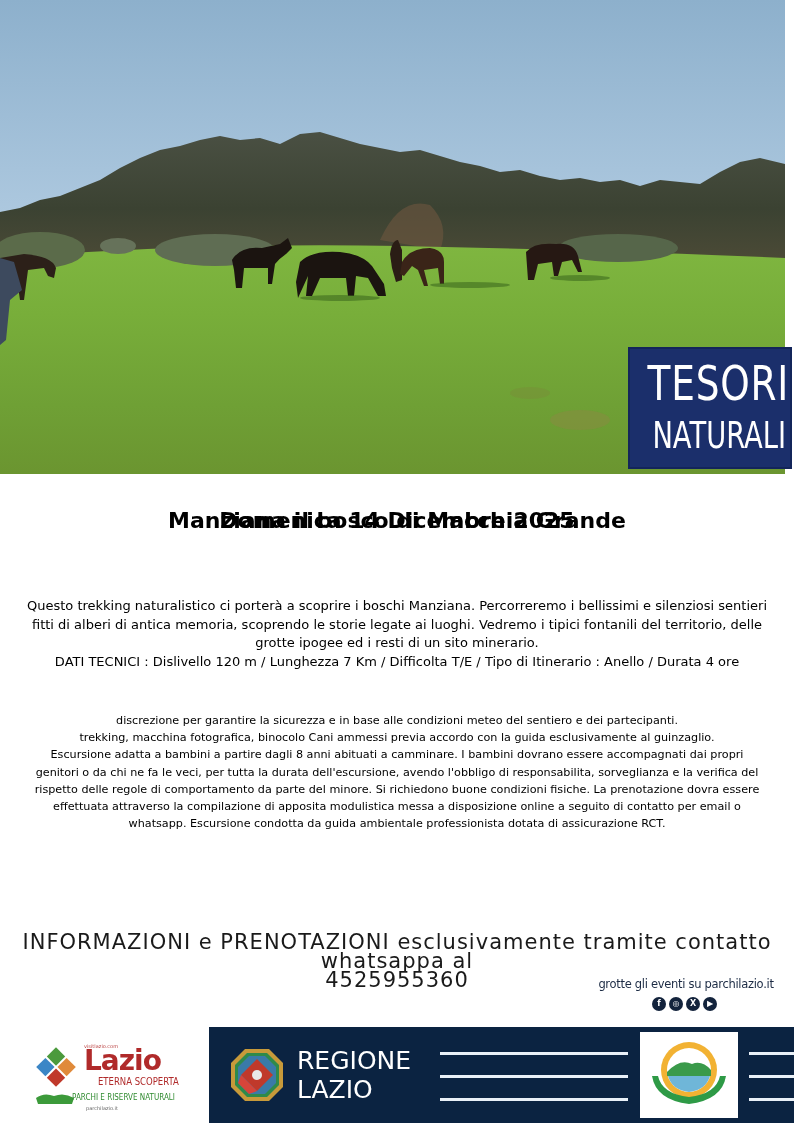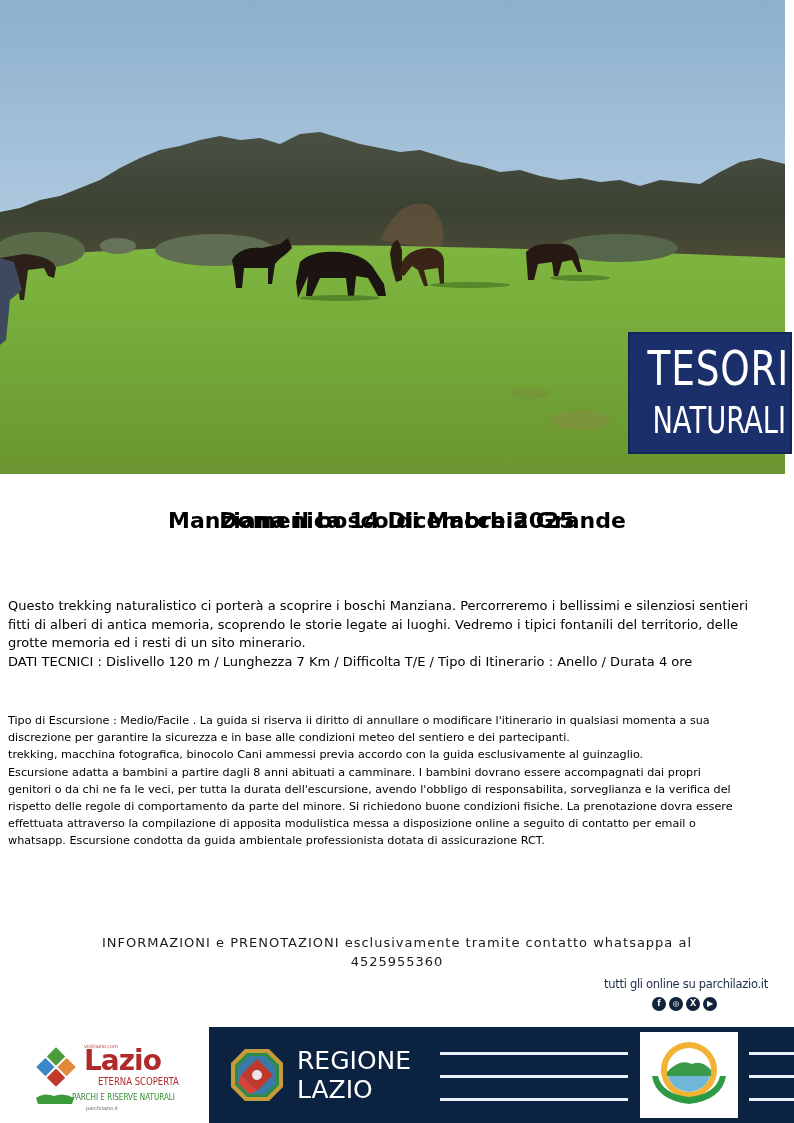--- a/index.html
+++ b/index.html
@@ -5,40 +5,40 @@
   * { box-sizing: border-box; margin: 0; padding: 0; }
   html, body { width: 794px; height: 1123px; background: #ffffff; overflow: hidden; }
   body { position: relative; font-family: "Liberation Sans", sans-serif; color: #000; }
 
   
   .hero { position: absolute; left: 0; top: 0; width: 785px; height: 474px; overflow: hidden;
     background: linear-gradient(180deg, #8fb1cc 0%, #a3c0d8 20%, #b9d2e6 30%, #c4d9ea 34%); }
   .hero svg { position: absolute; left: 0; top: 0; }
   .hero-strip { position: absolute; left: 785px; top: 0; width: 9px; height: 474px; background: #ffffff; }
 
-  .badge { position: absolute; left: 628px; top: 332px; width: 164px; height: 122px; background: #1b2f6b;
+  .badge { position: absolute; left: 628px; top: 347px; width: 164px; height: 122px; background: #1b2f6b;
     border: 2px solid #13255a; color: #ffffff; text-align: center; }
   .badge .l1 { position: absolute; left: 0; right: 0; top: 8px; font-family: "DejaVu Sans", sans-serif;
     font-size: 48px; font-weight: normal; letter-spacing: 1px; line-height: 52px; transform: scaleX(0.78); }
   .badge .l2 { position: absolute; left: 0; right: 0; top: 64px; font-family: "DejaVu Sans", sans-serif;
     font-size: 38px; font-weight: normal; letter-spacing: 0px; line-height: 44px; transform: scaleX(0.72); }
 
   
   .title { position: absolute; left: 0; width: 794px; text-align: center; font-family: "DejaVu Sans", sans-serif;
     font-weight: bold; font-size: 22px; line-height: 33px; color: #000; }
   .title.t1 { top: 504px; }
   .title.t2 { top: 504px; }
 
-  .para { position: absolute; left: 8px; width: 778px; font-family: "DejaVu Sans", sans-serif; color: #000; }
+  .para { position: absolute; left: 8px; width: 778px; text-align: center; font-family: "DejaVu Sans", sans-serif; color: #000; }
   .para1 { top: 597px; font-size: 13px; line-height: 18.5px; }
   .para2 { top: 712px; font-size: 11.2px; line-height: 17.2px; }
   .para span { display: block; white-space: nowrap; }
 
   .info { position: absolute; left: 0; width: 794px; top: 933px; text-align: center; font-family: "DejaVu Sans", sans-serif;
-    font-size: 13px; line-height: 19px; letter-spacing: 1px; font-weight: normal; color: #1a1a1a; }
+    font-size: 21px; line-height: 19px; letter-spacing: 1px; font-weight: normal; color: #1a1a1a; }
   .info span { display: block; }
 
   .events { position: absolute; left: 590px; top: 977px; width: 192px; text-align: center; font-family: "DejaVu Sans", sans-serif;
     font-size: 11.5px; color: #1c2b44; letter-spacing: -0.3px; }
   .social { position: absolute; left: 652px; top: 997px; display: flex; gap: 3px; }
   .social .ico { width: 14px; height: 14px; border-radius: 50%; background: #13233c; color: #fff; font-size: 8px;
     line-height: 14px; text-align: center; font-weight: bold; font-family: "DejaVu Sans", sans-serif; }
 
   
   .lazio-logo { position: absolute; left: 34px; top: 1038px; width: 140px; height: 78px; }
@@ -117,41 +117,40 @@
   <div class="l1">TESORI</div>
   <div class="l2">NATURALI</div>
 </div>
 
 <div class="title t1">Domenica 14 Dicembre 2025</div>
 <div class="title t2">Manziana il bosco di Macchia Grande</div>
 
 <div class="para para1">
   <span>Questo trekking naturalistico ci porterà a scoprire i boschi Manziana. Percorreremo i bellissimi e silenziosi sentieri</span>
   <span>fitti di alberi di antica memoria, scoprendo le storie legate ai luoghi. Vedremo i tipici fontanili del territorio, delle</span>
-  <span>grotte memoria ed i resti di un sito minerario.</span>
+  <span>grotte ipogee ed i resti di un sito minerario.</span>
   <span>DATI TECNICI : Dislivello 120 m / Lunghezza 7 Km / Difficolta T/E / Tipo di Itinerario : Anello / Durata 4 ore</span>
 </div>
 
 <div class="para para2">
-  <span>Tipo di Escursione : Medio/Facile . La guida si riserva ii diritto di annullare o modificare l'itinerario in qualsiasi momenta a sua</span>
   <span>discrezione per garantire la sicurezza e in base alle condizioni meteo del sentiero e dei partecipanti.</span>
   <span>trekking, macchina fotografica, binocolo Cani ammessi previa accordo con la guida esclusivamente al guinzaglio.</span>
   <span>Escursione adatta a bambini a partire dagli 8 anni abituati a camminare. I bambini dovrano essere accompagnati dai propri</span>
   <span>genitori o da chi ne fa le veci, per tutta la durata dell'escursione, avendo l'obbligo di responsabilita, sorveglianza e la verifica del</span>
   <span>rispetto delle regole di comportamento da parte del minore. Si richiedono buone condizioni fisiche. La prenotazione dovra essere</span>
   <span>effettuata attraverso la compilazione di apposita modulistica messa a disposizione online a seguito di contatto per email o</span>
   <span>whatsapp. Escursione condotta da guida ambientale professionista dotata di assicurazione RCT.</span>
 </div>
 
 <div class="info">
   <span>INFORMAZIONI e PRENOTAZIONI esclusivamente tramite contatto whatsappa al</span>
   <span>4525955360</span>
 </div>
 
-<div class="events">tutti gli online su parchilazio.it</div>
+<div class="events">grotte gli eventi su parchilazio.it</div>
 <div class="social">
   <div class="ico">f</div>
   <div class="ico">◎</div>
   <div class="ico">X</div>
   <div class="ico">▶</div>
 </div>
 
 <svg class="lazio-logo" viewBox="0 0 140 78">
   <g transform="translate(22,22) rotate(45)">
     <rect x="-9" y="-9" width="13" height="13" fill="#4b9a3c"></rect>

